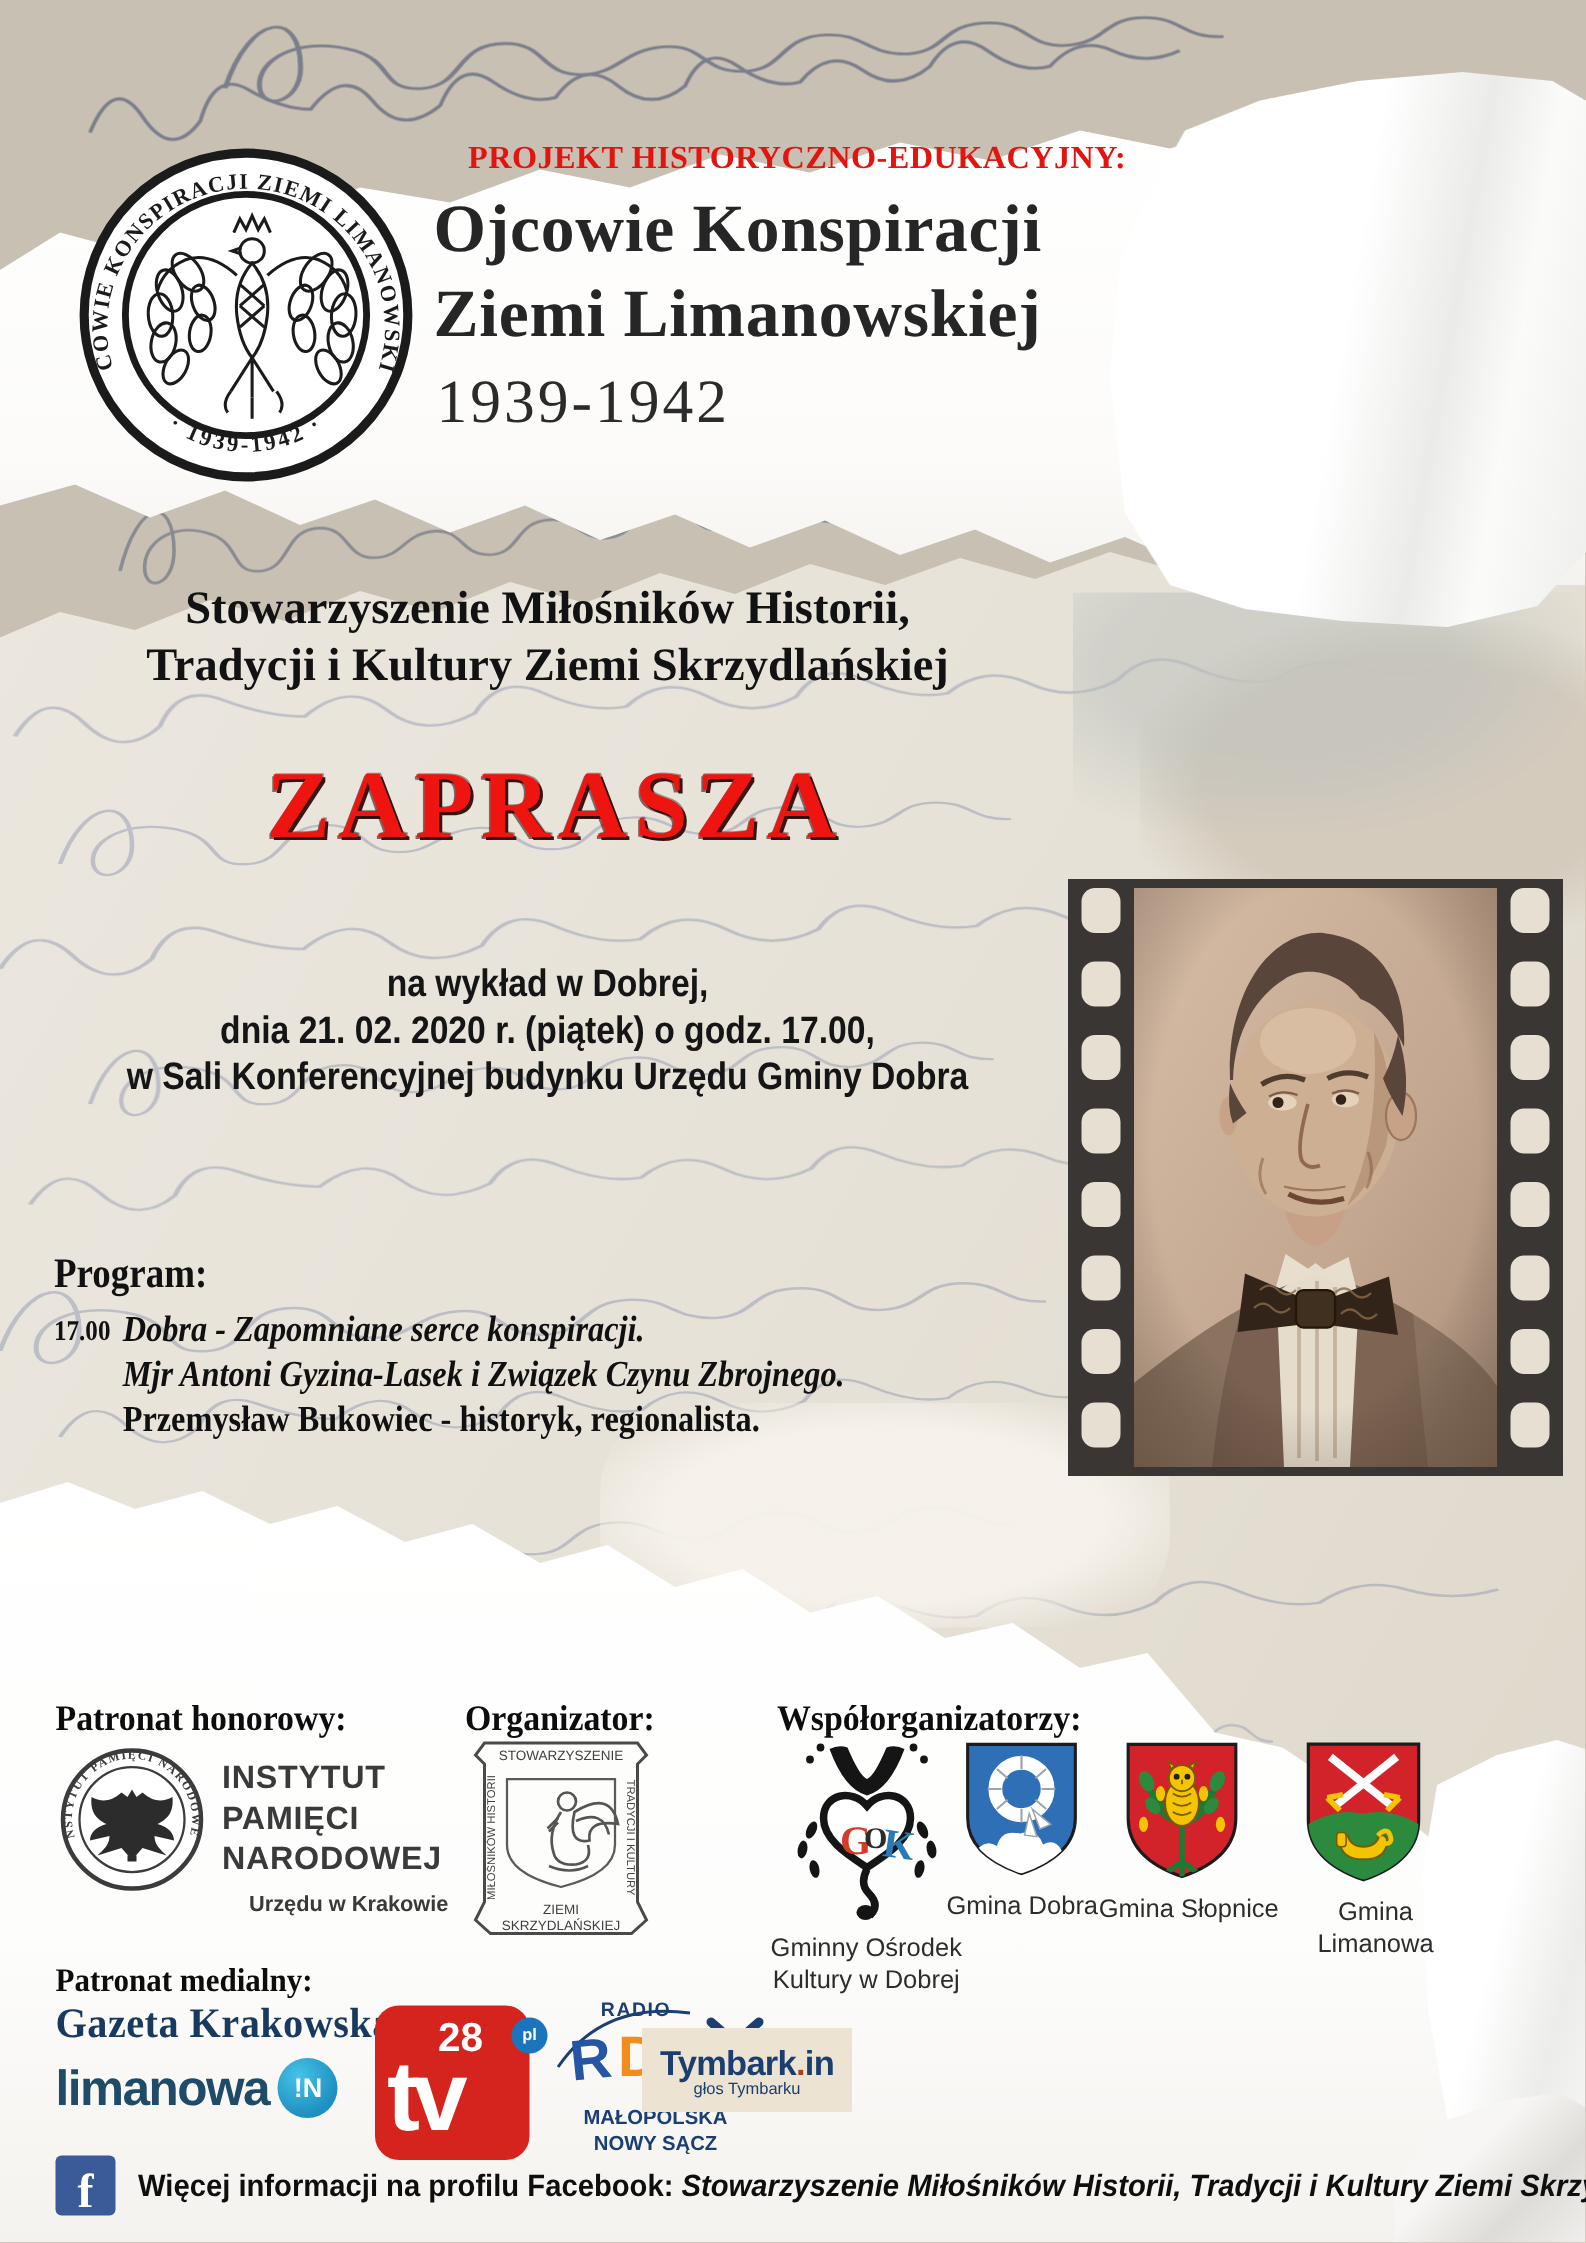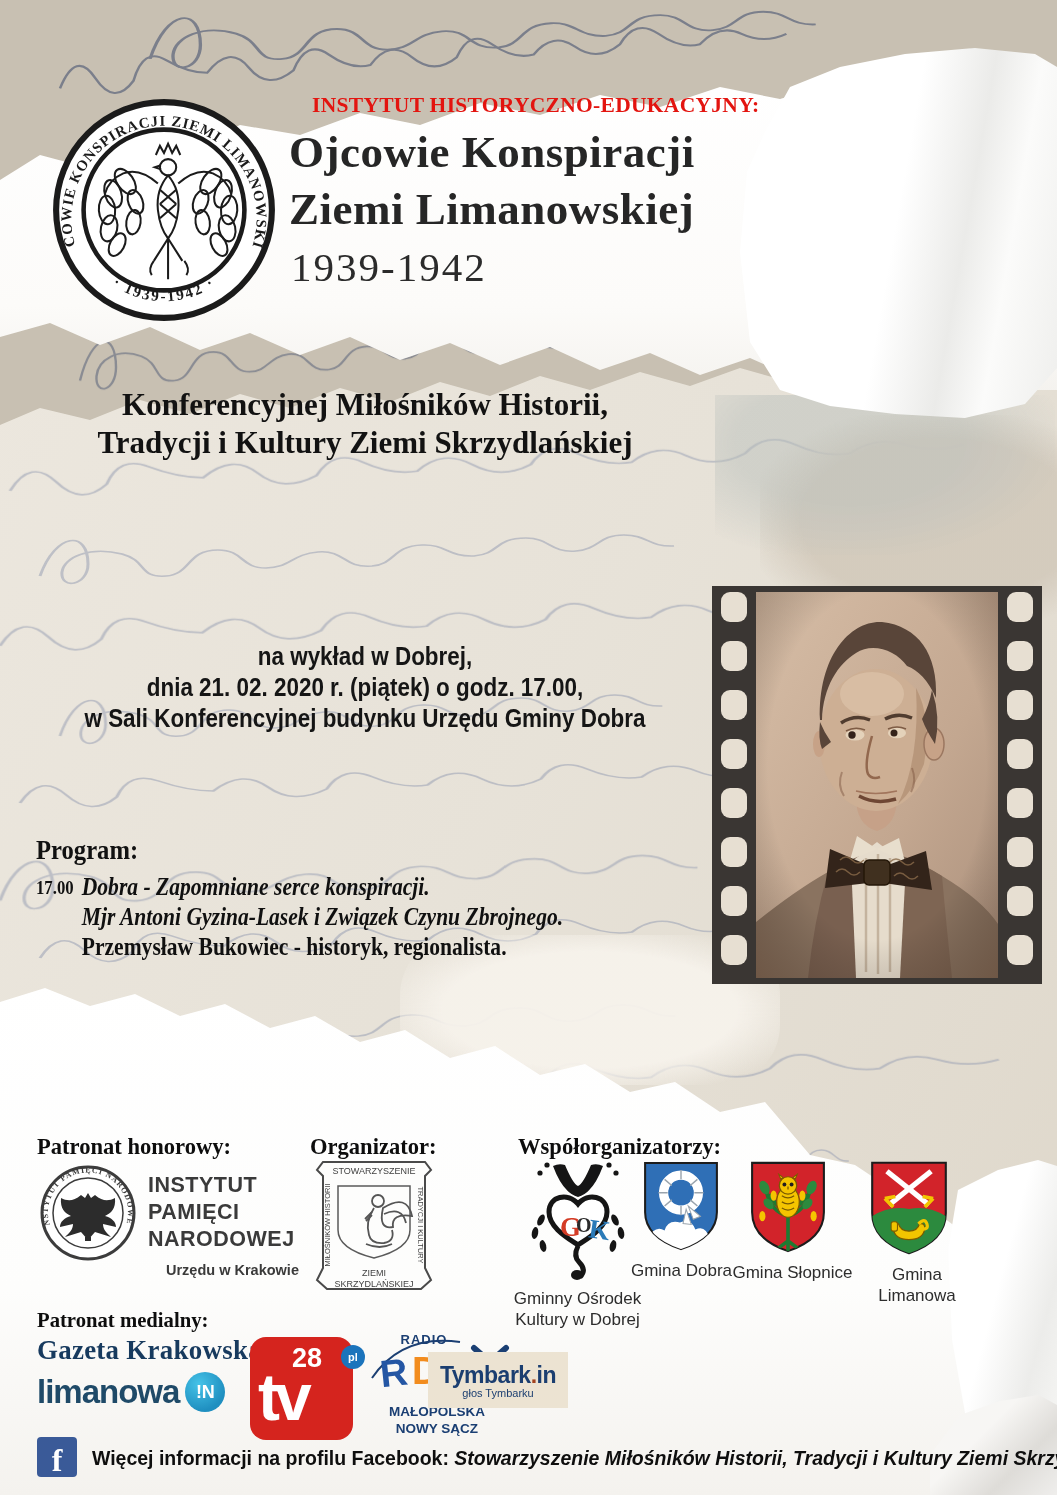--- a/index.html
+++ b/index.html
@@ -164,31 +164,32 @@
       <ellipse cx="176" cy="112" rx="8" ry="14" transform="rotate(4 176 112)"></ellipse>
       <ellipse cx="174" cy="130" rx="8" ry="13" transform="rotate(-12 174 130)"></ellipse>
       <ellipse cx="166" cy="146" rx="7" ry="12" transform="rotate(-28 166 146)"></ellipse>
       <ellipse cx="148" cy="104" rx="7" ry="12" transform="rotate(20 148 104)"></ellipse>
       <ellipse cx="150" cy="124" rx="7" ry="12" transform="rotate(-8 150 124)"></ellipse>
       <path d="M116,140 l-14,22 m14,-22 l14,22 m-14,-22 v26"></path>
       <path d="M102,162 q-6,8 -2,14 m16,-10 v14 m16,-18 q6,8 2,14"></path>
     </g>
   </svg>
 
-  <div class="abs kicker">INSTYTUT HISTORYCZNO-EDUKACYJNY:</div>
+  <div class="abs kicker">PROJEKT HISTORYCZNO-EDUKACYJNY:</div>
   <div class="abs title">
     <div>Ojcowie Konspiracji</div>
     <div>Ziemi Limanowskiej</div>
   </div>
   <div class="abs years">1939-1942</div>
 
   <div class="abs org-lines">
-    <div>Konferencyjnej Miłośników Historii,</div>
+    <div>Stowarzyszenie Miłośników Historii,</div>
     <div>Tradycji i Kultury Ziemi Skrzydlańskiej</div>
   </div>
+  <div class="abs zaprasza">ZAPRASZA</div>
   <div class="abs details">
     <div>na wykład w Dobrej,</div>
     <div>dnia 21. 02. 2020 r. (piątek)  o godz. 17.00,</div>
     <div>w Sali Konferencyjnej budynku Urzędu Gminy Dobra</div>
   </div>
 
   <div class="abs program">
     <h3>Program:</h3>
     <div class="prog-row">
       <div class="prog-time">17.00</div>

